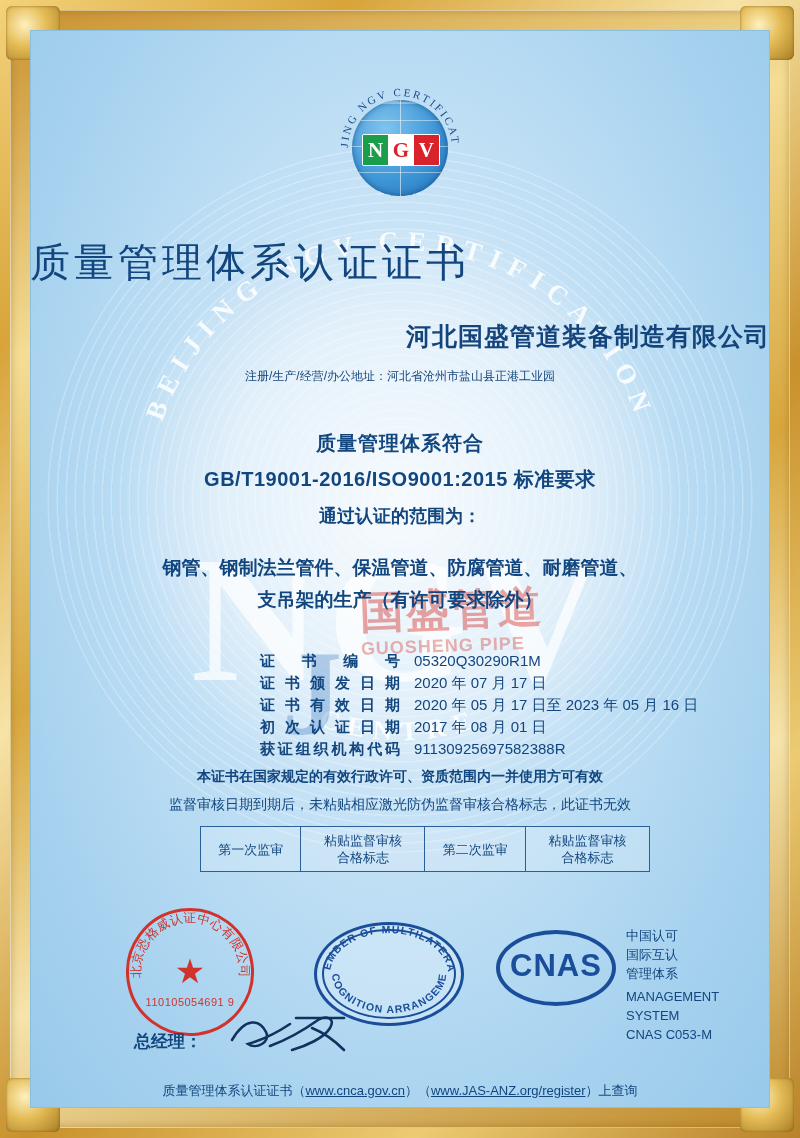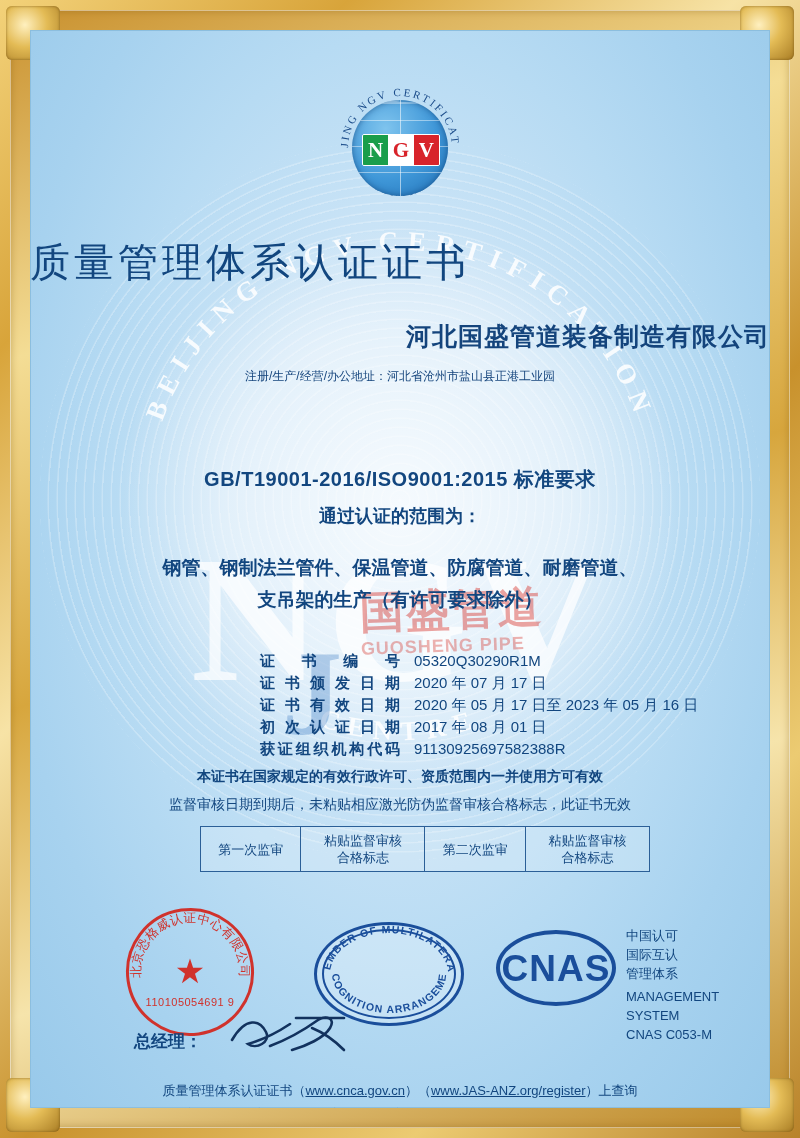--- a/index.html
+++ b/index.html
@@ -399,21 +399,21 @@
     position: absolute; inset: 0;
     border: 4px solid #1a4e9b;
     border-radius: 50%;
   }
   .cnas-text {
     position: absolute;
     left: 0; right: 0; top: 18px;
     text-align: center;
     font-family: "Liberation Sans", sans-serif;
     font-weight: bold;
-    font-size: 37px;
+    font-size: 31px;
     color: #1a4e9b;
     letter-spacing: 1px;
   }
   .cnas-side {
     position: absolute;
     left: 596px; top: 896px;
     color: #12467f;
     font-size: 13px;
     line-height: 19px;
   }
@@ -516,20 +516,21 @@
             <span class="g2">G</span>
             <span class="g3">V</span>
         </div>
       </div>
     </div>
 
     <div class="title">质量管理体系认证证书</div>
     <div class="company">河北国盛管道装备制造有限公司</div>
     <div class="address">注册/生产/经营/办公地址：河北省沧州市盐山县正港工业园</div>
 
+    <div class="std-line1">质量管理体系符合</div>
     <div class="std-line2">GB/T19001-2016/ISO9001:2015 标准要求</div>
     <div class="scope-label">通过认证的范围为：</div>
     <div class="scope-text">
       <div>钢管、钢制法兰管件、保温管道、防腐管道、耐磨管道、</div>
       <div>支吊架的生产（有许可要求除外）</div>
     </div>
 
     <div class="details">
       <div class="drow">
         <span class="dlabel">证书编号</span>

